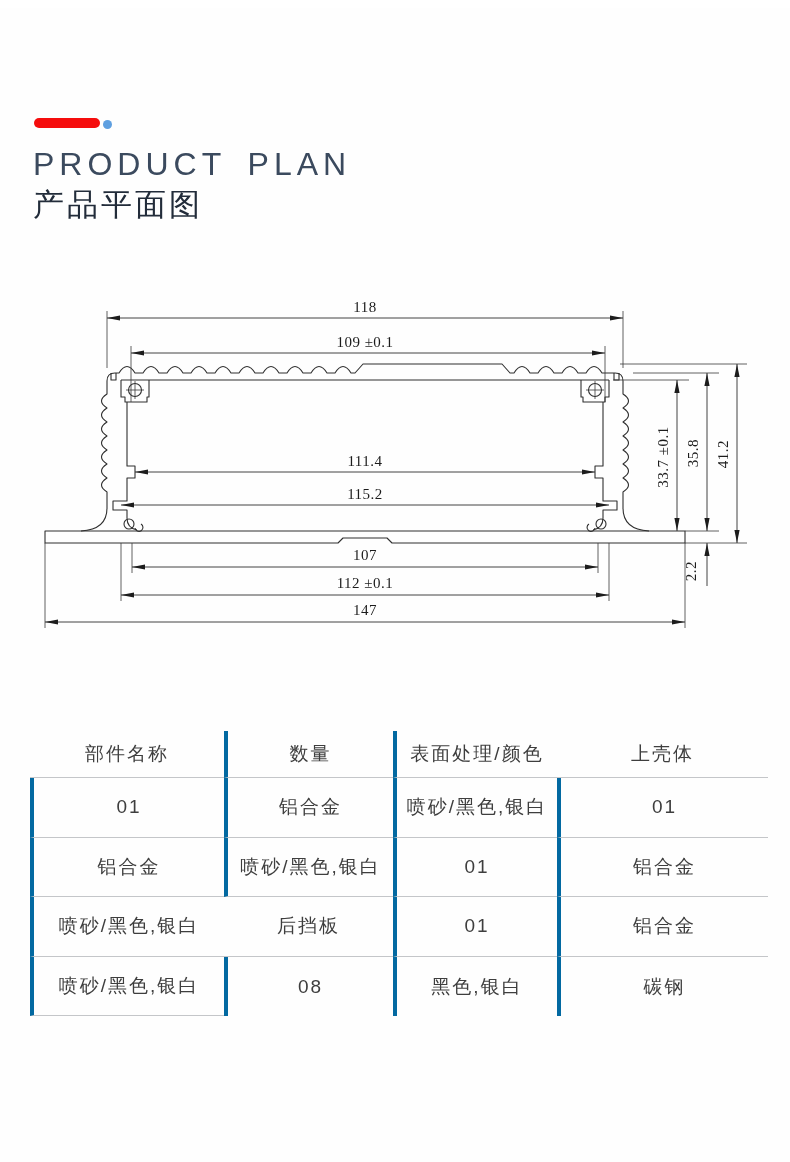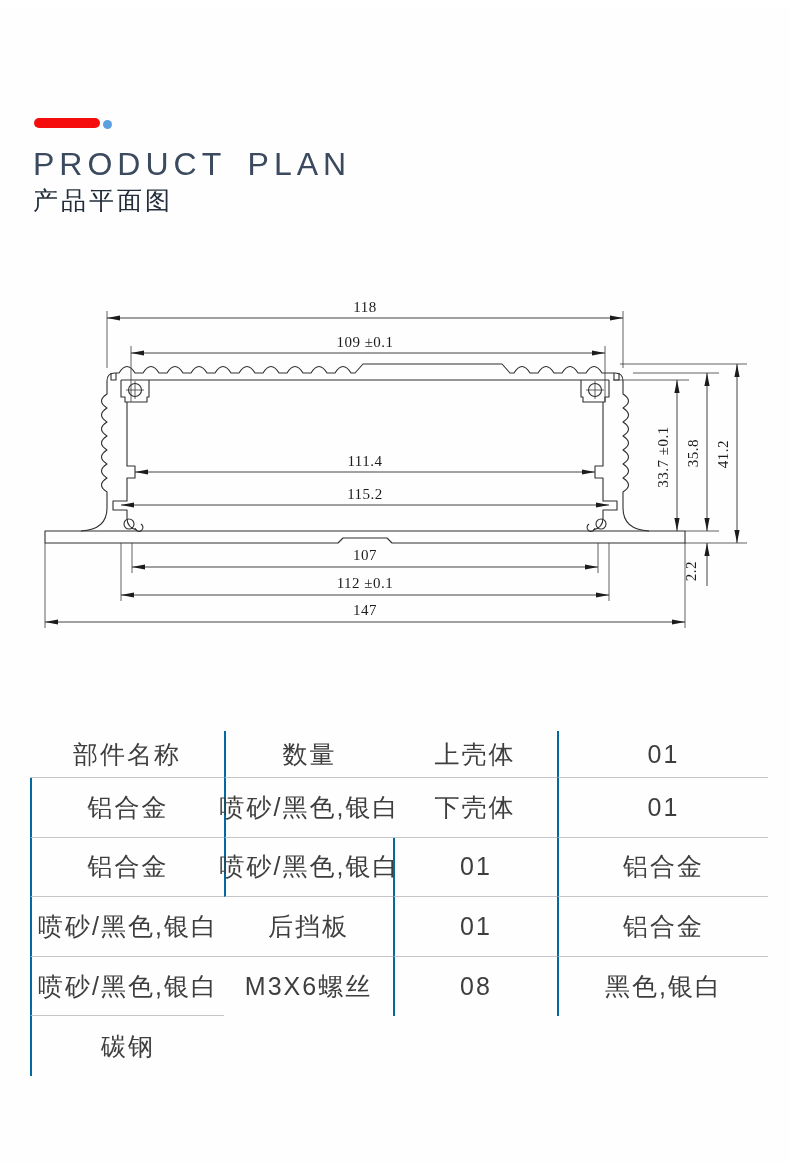--- a/index.html
+++ b/index.html
@@ -17,47 +17,47 @@
     position:absolute; left:103px; top:112px; width:9px; height:9px;
     border-radius:50%;
   }
   .title {
     position:absolute; left:33px; top:138px;
     font-size:32px; font-weight:300; letter-spacing:5px; word-spacing:8px;
     color:#3b4a5e; white-space:nowrap;
   }
   .subtitle {
     position:absolute; left:33px; top:176px;
-    font-size:25px; font-weight:400; letter-spacing:3px; color:#222c3a;
+    font-size:31px; font-weight:400; letter-spacing:3px; color:#222c3a;
     white-space:nowrap;
   }
   
   .drawing { position:absolute; left:35px; top:268px; width:720px; height:362px; }
   .drawing svg { width:100%; height:100%; }
   .outline { fill:none; stroke:#2f2f2f; stroke-width:1.1; stroke-linejoin:round; }
   .thin    { fill:none; stroke:#3a3a3a; stroke-width:0.8; }
   .dimline { fill:none; stroke:#2f2f2f; stroke-width:0.9; }
   .arrow   { fill:#1c1c1c; stroke:none; }
   .dimtext {
     font-family:"Liberation Serif", serif; font-size:15px; fill:#1c1c1c;
     letter-spacing:0.5px;
   }
   
   .spec-table {
     position:absolute; left:30px; top:723px; width:738px; height:345px;
     display:grid;
     grid-template-columns:194px 169px 164px 211px;
     grid-template-rows:47px repeat(5, 59.6px);
-    color:#3e3e3e; font-size:25px;
+    color:#3e3e3e; font-size:19px;
   }
   .tcell {
     display:flex; align-items:center; justify-content:center;
     letter-spacing:2px; white-space:nowrap;
   }
-  .vline { border-left:2px solid #0369a1; }
+  .vline { border-left:4px solid #0369a1; }
   .hline { border-bottom:1px solid #c4c6c9; }
   .bottom-strip { position:absolute; left:0; top:1154px; width:790px; height:8px; }
 </style>
 </head>
 <body>
 
 <div class="page">
 
   <div class="accent-bar" style="background: rgb(245, 13, 13);"></div>
   <div class="accent-dot" style="background: rgb(94, 159, 224);"></div>
@@ -190,40 +190,39 @@
         <polygon class="arrow" points="672,267 669.4,280 674.6,280"></polygon>
         <text class="dimtext" x="661" y="295" text-anchor="middle" transform="rotate(-90 661 295)">2.2</text>
       </g>
     </svg>
   </div>
 
   <div class="spec-table">
 
     <div class="tcell hline">部件名称</div>
     <div class="tcell hline vline">数量</div>
+    <div class="tcell hline vline">表面处理/颜色</div>
 
     <div class="tcell hline">上壳体</div>
     <div class="tcell hline vline">01</div>
     <div class="tcell hline vline">铝合金</div>
     <div class="tcell hline vline">喷砂/黑色,银白</div>
 
-    <div class="tcell hline">下壳体</div>
     <div class="tcell hline vline">01</div>
     <div class="tcell hline vline">铝合金</div>
     <div class="tcell hline vline">喷砂/黑色,银白</div>
 
     <div class="tcell hline vline">01</div>
     <div class="tcell hline vline">铝合金</div>
     <div class="tcell hline vline">喷砂/黑色,银白</div>
 
     <div class="tcell hline">后挡板</div>
     <div class="tcell hline vline">01</div>
     <div class="tcell hline vline">铝合金</div>
     <div class="tcell hline vline">喷砂/黑色,银白</div>
 
-    <div class="tcell">M3X6螺丝</div>
     <div class="tcell vline">08</div>
     <div class="tcell vline">黑色,银白</div>
     <div class="tcell vline">碳钢</div>
   </div>
 
   <div class="bottom-strip" style="background: rgb(238, 241, 246);"></div>
 </div>
 
 </body></html>

